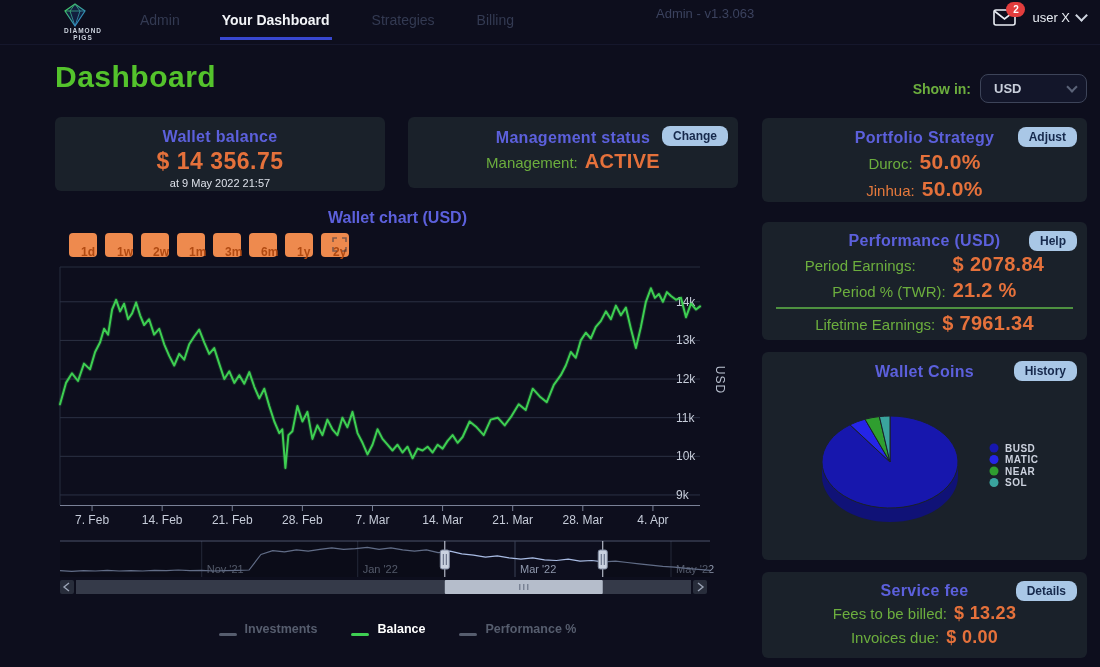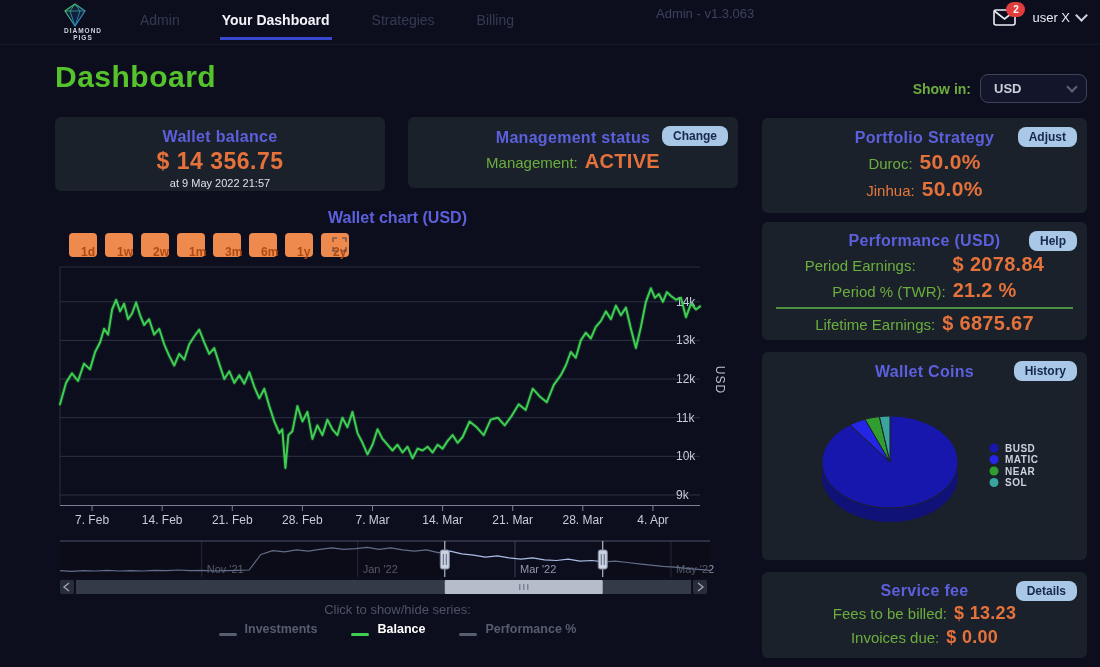--- a/index.html
+++ b/index.html
@@ -35,21 +35,21 @@
   .crow{display:flex;justify-content:center;align-items:baseline;gap:7px;margin-top:3px;}
   .crow .rl{font-size:15px;color:#6cae3e;}
   .crow .rv{font-size:20px;font-weight:bold;color:#e5713b;letter-spacing:.3px;}
   #card-wallet{left:55px;top:117px;width:330px;height:74px;padding-top:0;}
   #wallet-title{margin-top:11px;}
   #wallet-value{text-align:center;font-size:23px;font-weight:bold;color:#e5713b;margin-top:2px;letter-spacing:.5px;}
   #wallet-asof{text-align:center;font-size:11px;color:#dde1ea;margin-top:2px;}
   #card-mgmt{left:408px;top:117px;width:330px;height:71px;}
   #mgmt-title{margin-top:12px;}
   #mgmt-row .rv{font-size:20px;}
-  #card-portfolio{left:762px;top:118px;width:325px;height:95px;}
+  #card-portfolio{left:762px;top:118px;width:325px;height:84px;}
   #portfolio-title{margin-top:11px;}
   #card-portfolio .rv{font-size:21px;}
   #card-perf{left:762px;top:222px;width:325px;height:118px;}
   #perf-title{margin-top:10px;}
   .divider{height:2px;background:#4e9140;margin:5px 14px 2px 14px;}
   #card-coins{left:762px;top:352px;width:325px;height:208px;}
   #coins-title{position:absolute;left:0;right:0;top:11px;}
   #card-service{left:762px;top:572px;width:325px;height:86px;}
   #service-title{margin-top:10px;}
   #card-service .rv{font-size:18px;}
@@ -159,21 +159,21 @@
           <span class="rl">Period Earnings:</span>
           <span class="rv" style="font-size: 20px; margin-left: 30px;">$ 2078.84</span>
         </div>
         <div class="crow">
           <span class="rl">Period % (TWR):</span>
           <span class="rv" style="font-size: 20px;">21.2 %</span>
         </div>
         <div class="divider"></div>
         <div class="crow">
           <span class="rl">Lifetime Earnings:</span>
-          <span class="rv" style="font-size: 20px;">$ 6875.67</span>
+          <span class="rv" style="font-size: 20px;">$ 7961.34</span>
         </div>
       </div>
   </div>
 
   <div class="card" id="card-coins">
     <div class="card-title" id="coins-title">Wallet Coins</div>
     <button class="pill">History</button>
     <svg id="pie-svg" width="325" height="208" viewBox="0 0 325 208" style="position:absolute;left:0;top:0;">
         <path d="M60,110 L60,124 A68,46 0 0 0 196,124 L196,110 A68,46 0 0 1 60,110 Z" fill="#101277"></path>
         <path d="M128,110 L128.0,64.0 A68,46 0 1 1 88.0,72.8 Z" fill="#1717ad" stroke="#1a212a" stroke-width="1"></path>
@@ -285,21 +285,20 @@
       <rect x="60" y="580" width="14" height="14" rx="2" fill="#282d3b"></rect>
       <path d="M69,583 L64,587 L69,591" fill="none" stroke="#9aa3b5" stroke-width="1.4"></path>
       <rect x="693" y="580" width="14" height="14" rx="2" fill="#282d3b"></rect>
       <path d="M698,583 L703,587 L698,591" fill="none" stroke="#9aa3b5" stroke-width="1.4"></path>
       <rect x="444.79999999999995" y="580" width="157.95000000000005" height="14" rx="1" fill="#b5bdcb"></rect>
       <line x1="519.775" y1="584" x2="519.775" y2="590" stroke="#6d7689" stroke-width="1.2"></line>
       <line x1="523.775" y1="584" x2="523.775" y2="590" stroke="#6d7689" stroke-width="1.2"></line>
       <line x1="527.775" y1="584" x2="527.775" y2="590" stroke="#6d7689" stroke-width="1.2"></line>
     </svg>
 
-  <div id="legend-hint">Click to show/hide series:</div>
   <div id="legend-row">
       <span class="leg-item">
         <span class="leg-dash"></span>
         <span class="leg-label">Investments</span>
       </span>
       <span class="leg-item on">
         <span class="leg-dash"></span>
         <span class="leg-label">Balance</span>
       </span>
       <span class="leg-item">

